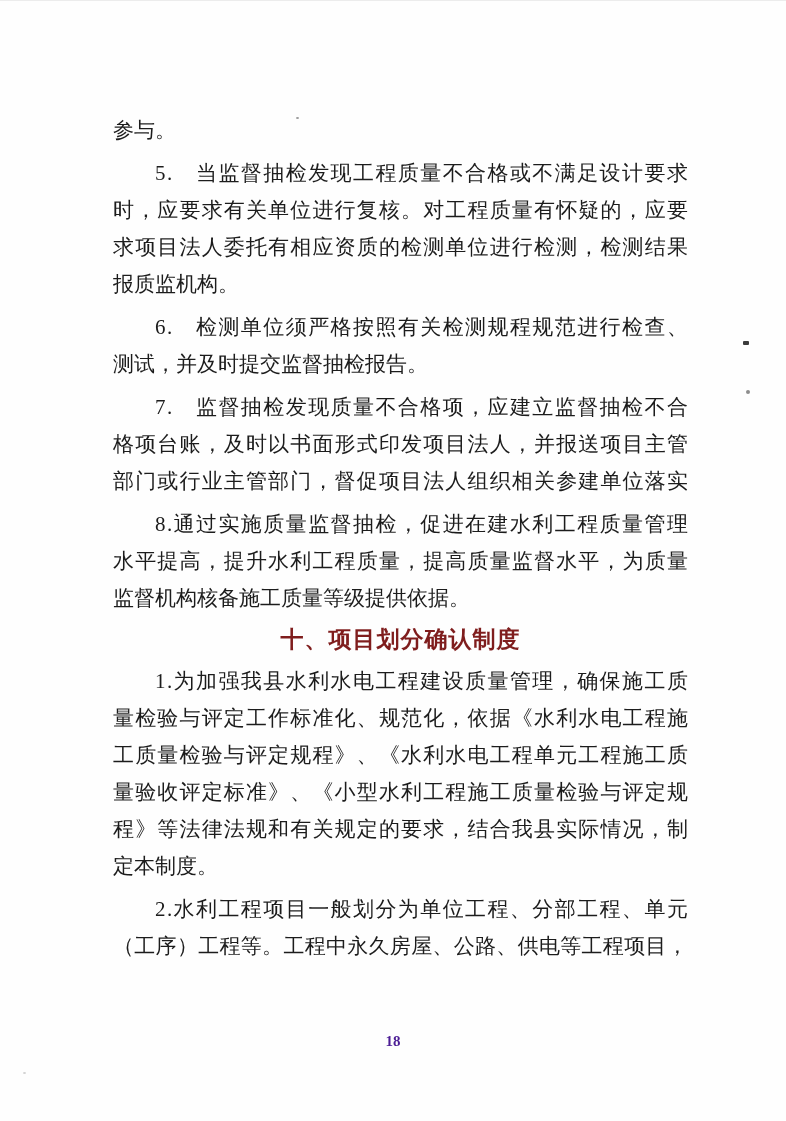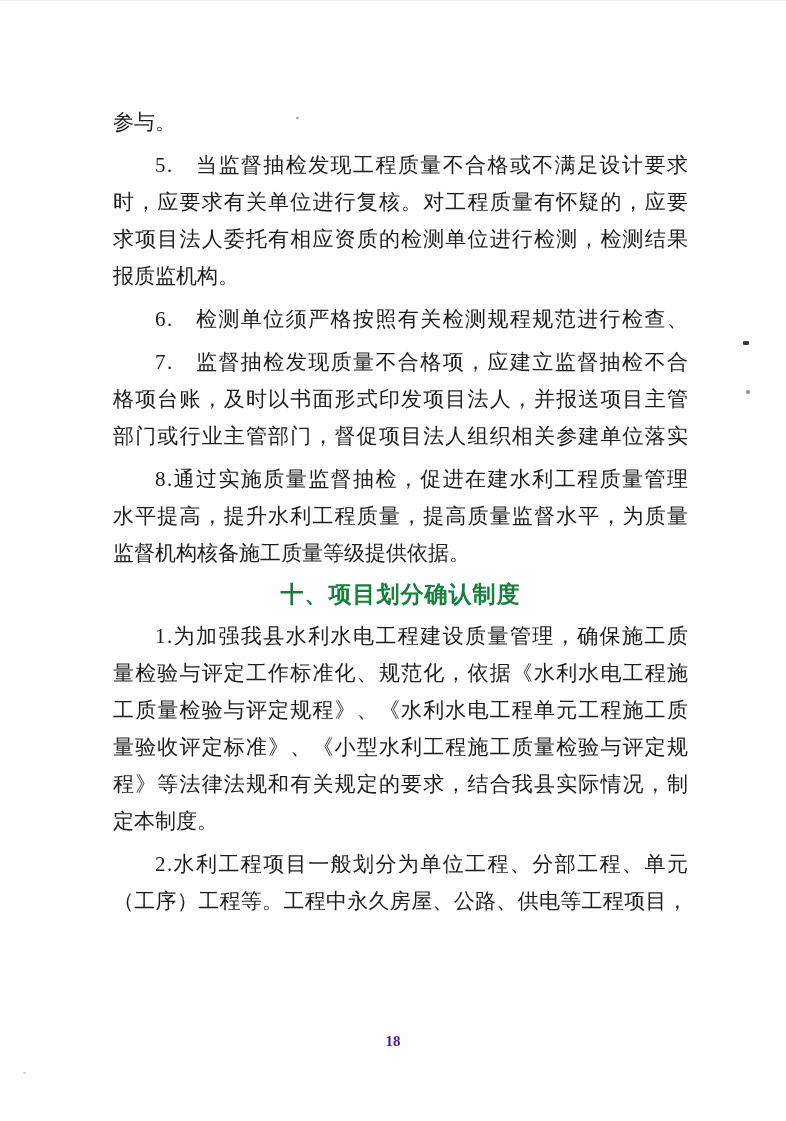--- a/index.html
+++ b/index.html
@@ -24,21 +24,21 @@
     white-space:nowrap;
   }
   .jline{display:flex;justify-content:space-between;}
   .jline span{display:block;flex:0 0 auto;}
   .indent{padding-left:42px;}
   .para{margin-top:6px;}
   .heading{
     height:40px;line-height:40px;margin:2px 0 4px 0;
     text-align:center;
     font-family:"Liberation Sans","DejaVu Sans",sans-serif;
-    font-weight:bold;font-size:23px;color:#15803d;
+    font-weight:bold;font-size:23px;color:#7f1d1d;
     letter-spacing:1px;
   }
   .pagenum{
     position:absolute;top:1032px;left:0;width:786px;
     text-align:center;
     font-size:15px;font-weight:bold;color:#4c1d95;
     font-family:"Liberation Serif","DejaVu Serif",serif;
   }
   .speck{position:absolute;border-radius:50%;}
   .speck-1{left:296px;top:116px;width:3px;height:2px;background:#9a9a9a;}
@@ -46,21 +46,21 @@
   .speck-3{left:746px;top:389px;width:4px;height:4px;background:#8d8d8d;}
   .speck-4{left:23px;top:1071px;width:3px;height:2px;background:#d2d2d2;}
 </style>
 </head>
 <body>
 
 <div class="page">
 
   <div class="textcol">
 
-    <div class="para" style="margin-top:0">
+    <div class="para" style="margin-top:8px">
       <div class="line">参与。</div>
     </div>
 
     <div class="para">
       <div class="line indent jline">
           <span>5</span>
           <span>.</span>
           <span>　</span>
           <span>当</span>
           <span>监</span>
@@ -165,20 +165,21 @@
           <span>规</span>
           <span>程</span>
           <span>规</span>
           <span>范</span>
           <span>进</span>
           <span>行</span>
           <span>检</span>
           <span>查</span>
           <span>、</span>
         </div>
+      <div class="line">测试，并及时提交监督抽检报告。</div>
     </div>
 
     <div class="para">
       <div class="line indent jline">
           <span>7</span>
           <span>.</span>
           <span>　</span>
           <span>监</span>
           <span>督</span>
           <span>抽</span>

